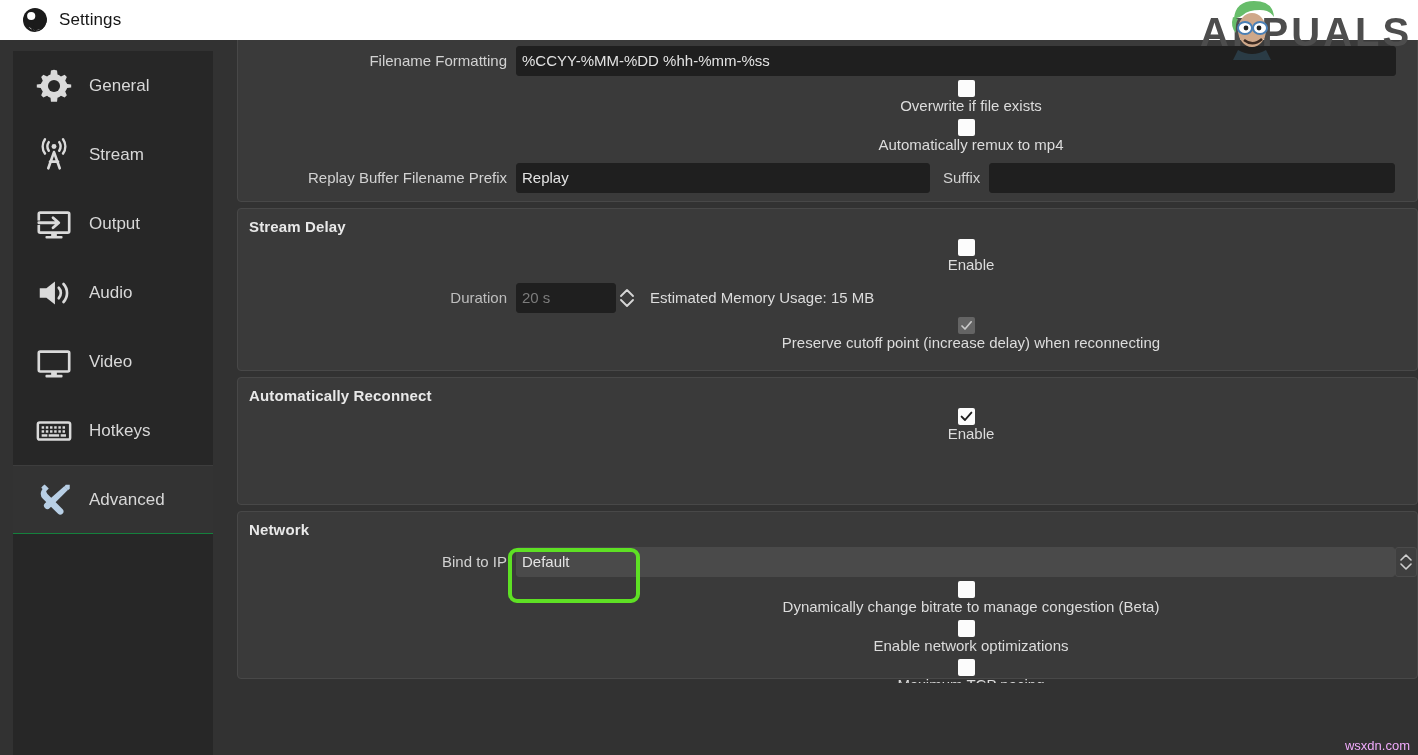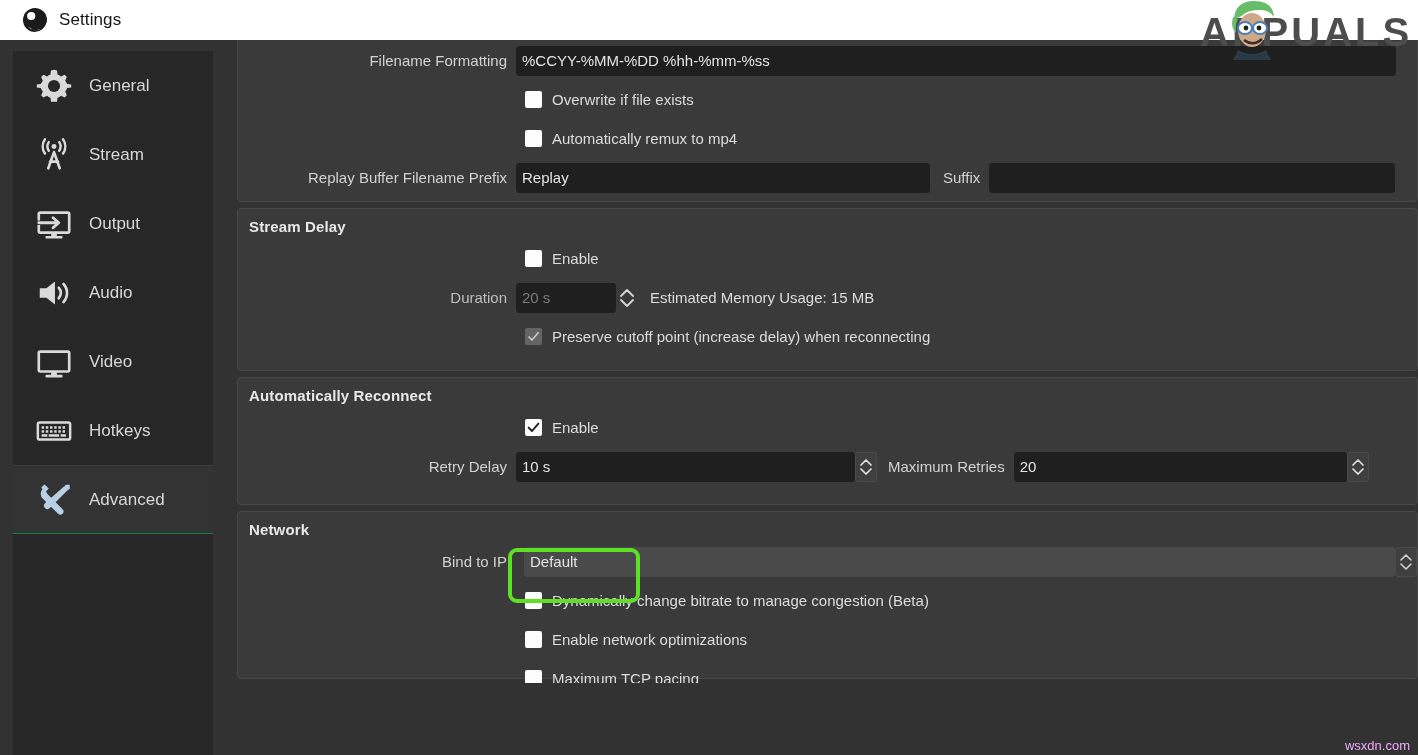--- a/index.html
+++ b/index.html
@@ -112,20 +112,21 @@
     white-space: nowrap;
     overflow: hidden;
   }
   .field.disabled { color: #7c7c7c; }
 
   
   .cbrow {
     display: flex; align-items: center;
     height: 39px;
     padding-left: 287px;
+    flex-direction: column;
   }
   .cb {
     width: 17px; height: 17px;
     background: #fcfcfc;
     border-radius: 2px;
     flex: 0 0 auto;
     margin-right: 10px;
     position: relative;
   }
   .cb.disabled { background: #646464; }
@@ -370,50 +371,28 @@
 
     <div class="cbrow">
       <span class="cb">
         <svg width="15" height="15" viewBox="0 0 15 15">
             <path d="M2.6 7.6 L6 11 L12.4 3.6" fill="none" stroke="#1d1d1d" stroke-width="1.9" stroke-linecap="round" stroke-linejoin="round"></path>
           </svg>
       </span>
       <span class="cb-label">Enable</span>
     </div>
 
-    <div class="row">
-      <div class="row-label">Retry Delay</div>
-      <div class="field" style="width:339px;">10 s</div>
-      <span class="spin">
-        <svg width="12" height="7" viewBox="0 0 12 7">
-            <path d="M1 6 L6 1 L11 6" fill="none" stroke="#e0e0e0" stroke-width="1.7" stroke-linecap="round" stroke-linejoin="round"></path>
-          </svg>
-        <svg width="12" height="7" viewBox="0 0 12 7">
-            <path d="M1 1 L6 6 L11 1" fill="none" stroke="#e0e0e0" stroke-width="1.7" stroke-linecap="round" stroke-linejoin="round"></path>
-          </svg>
-      </span>
-      <div class="row-label" style="width:auto;padding:0 9px 0 11px;">Maximum Retries</div>
-      <div class="field" style="width:333px;">20</div>
-      <span class="spin">
-        <svg width="12" height="7" viewBox="0 0 12 7">
-            <path d="M1 6 L6 1 L11 6" fill="none" stroke="#e0e0e0" stroke-width="1.7" stroke-linecap="round" stroke-linejoin="round"></path>
-          </svg>
-        <svg width="12" height="7" viewBox="0 0 12 7">
-            <path d="M1 1 L6 6 L11 1" fill="none" stroke="#e0e0e0" stroke-width="1.7" stroke-linecap="round" stroke-linejoin="round"></path>
-          </svg>
-      </span>
-    </div>
   </section>
 
   <section class="groupbox" style="height:168px;">
     <div class="group-title">Network</div>
 
     <div class="row">
       <div class="row-label">Bind to IP</div>
-      <div class="field" style="width:1093px;background:#4a4a4a;border-color:#4a4a4a;margin-left:8px;">Default</div>
+      <div class="field" style="width:1093px;background:#4a4a4a;border-color:#4a4a4a;">Default</div>
       <span class="spin">
         <svg width="12" height="7" viewBox="0 0 12 7">
             <path d="M1 6 L6 1 L11 6" fill="none" stroke="#cfcfcf" stroke-width="1.6" stroke-linecap="round" stroke-linejoin="round"></path>
           </svg>
         <svg width="12" height="7" viewBox="0 0 12 7">
             <path d="M1 1 L6 6 L11 1" fill="none" stroke="#cfcfcf" stroke-width="1.6" stroke-linecap="round" stroke-linejoin="round"></path>
           </svg>
       </span>
     </div>
 

